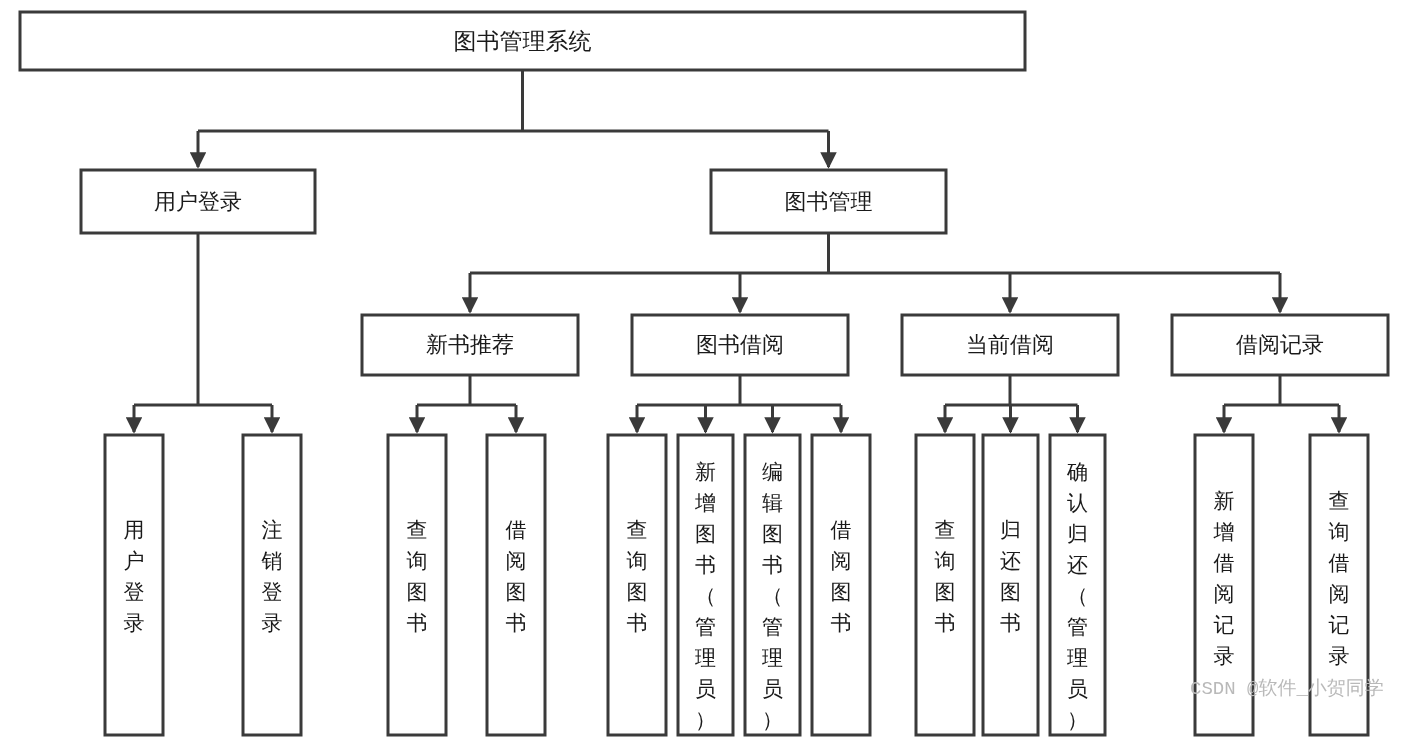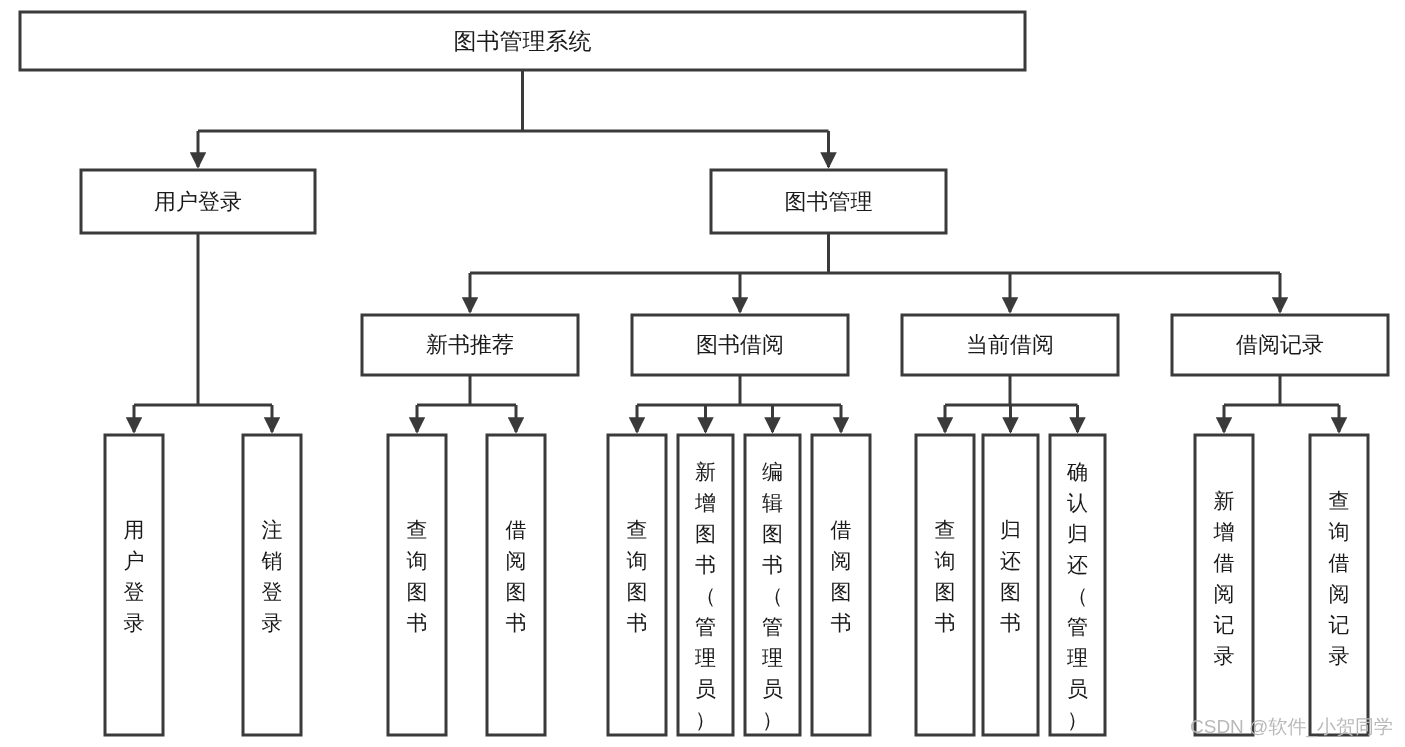--- a/index.html
+++ b/index.html
@@ -22,24 +22,24 @@
     font-size:23px;fill:#1a1a1a;
     text-anchor:middle;dominant-baseline:middle;
   }
   .leaf-label{
     font-family:"DejaVu Sans","Liberation Sans",sans-serif;
     font-size:21px;fill:#1a1a1a;
     text-anchor:middle;
   }
   .watermark{
     position:absolute;
-    font-family:Liberation Sans, sans-serif;
+    font-family:Liberation Mono, monospace;
     font-size:19px;color:#b9b9b9;
     white-space:nowrap;
-    left:1190px;top:714px;
+    left:1190px;top:675px;
     pointer-events:none;
   }
 </style>
 </head>
 <body>
 
 <svg id="diagram" viewBox="0 0 1405 747">
   <defs>
     <marker id="arrow" viewBox="0 0 10 10" refX="9" refY="5" markerWidth="5.5" markerHeight="5.5" orient="auto-start-reverse">
       <path d="M 0 0 L 10 5 L 0 10 z" fill="#3a3a3a"></path>

